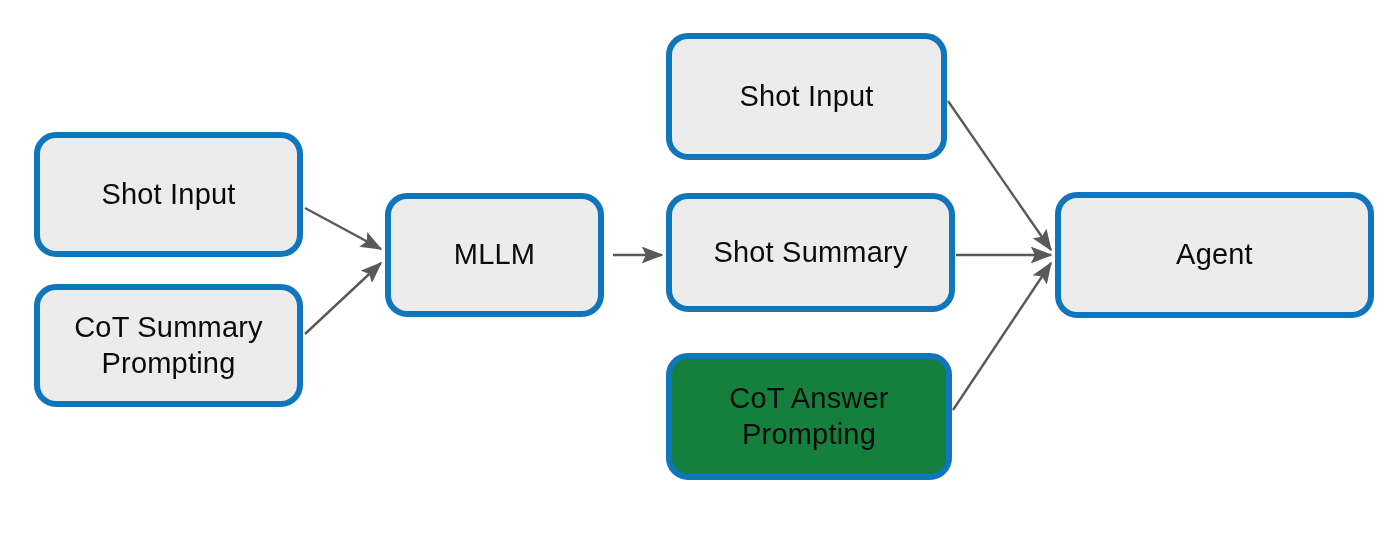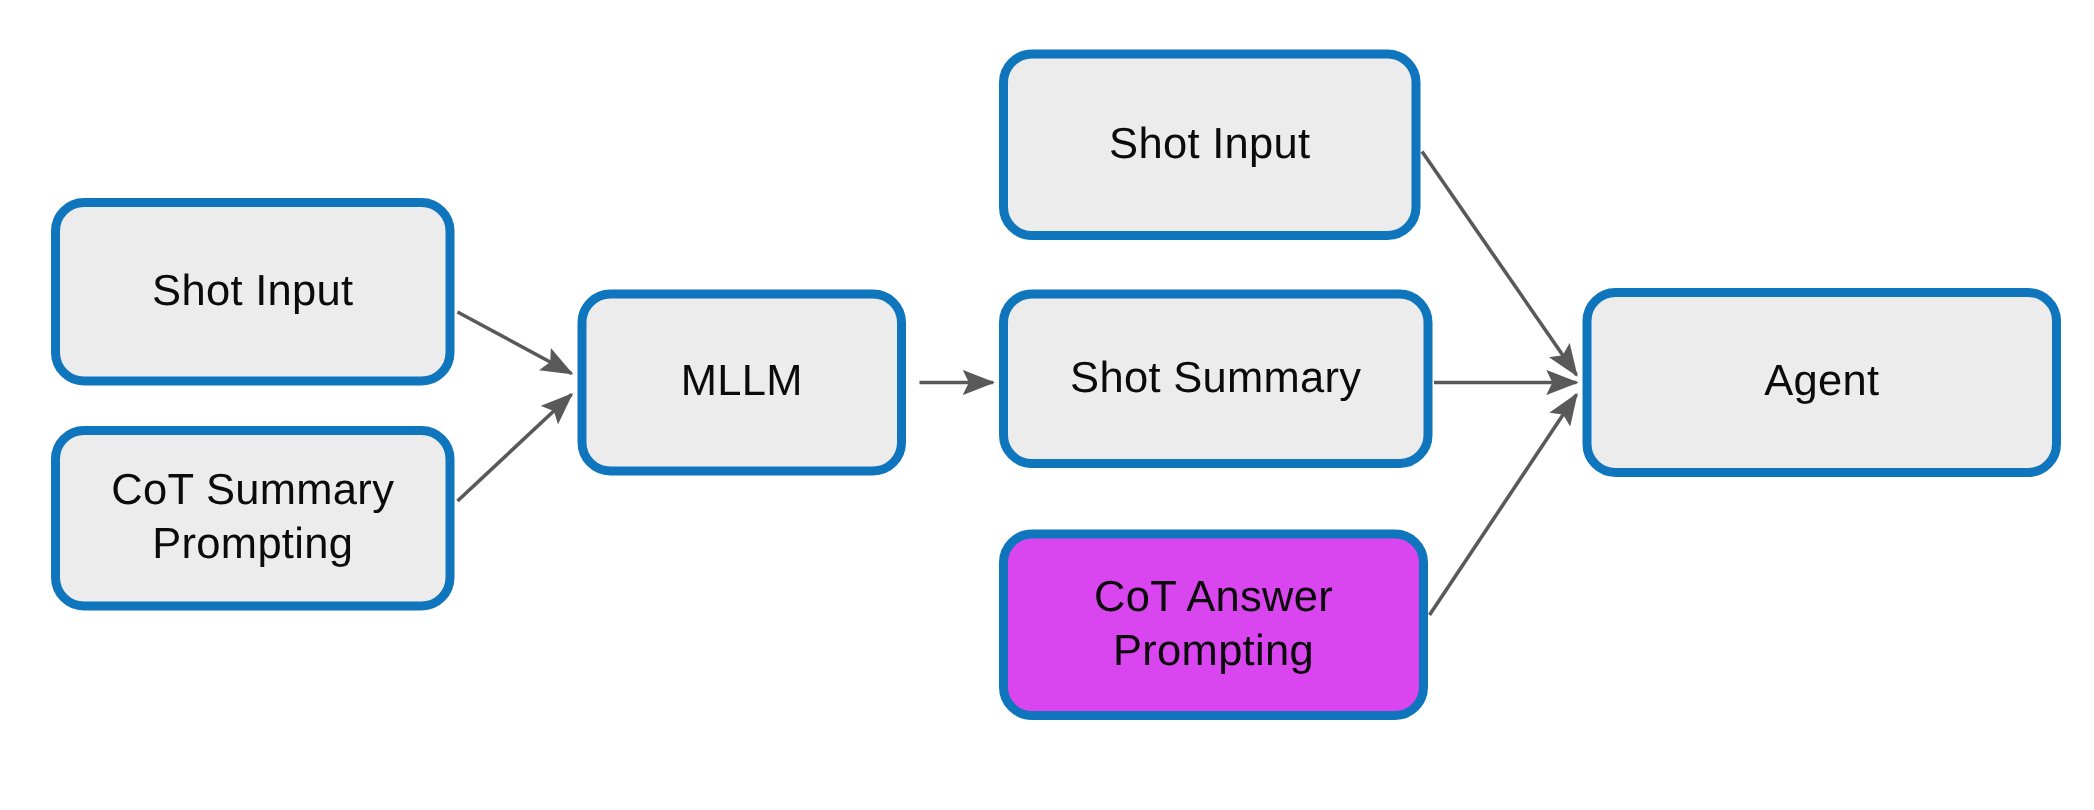--- a/index.html
+++ b/index.html
@@ -71,18 +71,18 @@
       </g>
   </svg>
 
   <div id="nodes-group">
       <div class="node" style="left: 34px; top: 132px; width: 269px; height: 125px; background: rgb(236, 236, 236); border-color: rgb(15, 117, 188); color: rgb(11, 11, 11);"><span class="node-label">Shot Input</span></div>
       <div class="node" style="left: 34px; top: 284px; width: 269px; height: 123px; background: rgb(236, 236, 236); border-color: rgb(15, 117, 188); color: rgb(11, 11, 11);"><span class="node-label">CoT Summary
 Prompting</span></div>
       <div class="node" style="left: 385px; top: 193px; width: 219px; height: 124px; background: rgb(236, 236, 236); border-color: rgb(15, 117, 188); color: rgb(11, 11, 11);"><span class="node-label">MLLM</span></div>
       <div class="node" style="left: 666px; top: 33px; width: 281px; height: 127px; background: rgb(236, 236, 236); border-color: rgb(15, 117, 188); color: rgb(11, 11, 11);"><span class="node-label">Shot Input</span></div>
       <div class="node" style="left: 666px; top: 193px; width: 289px; height: 119px; background: rgb(236, 236, 236); border-color: rgb(15, 117, 188); color: rgb(11, 11, 11);"><span class="node-label">Shot Summary</span></div>
-      <div class="node" style="left: 666px; top: 353px; width: 286px; height: 127px; background: #d946ef; border-color: rgb(15, 117, 188); color: rgb(11, 11, 11);"><span class="node-label">CoT Answer
+      <div class="node" style="left: 666px; top: 353px; width: 286px; height: 127px; background: #15803d; border-color: rgb(15, 117, 188); color: rgb(11, 11, 11);"><span class="node-label">CoT Answer
 Prompting</span></div>
       <div class="node" style="left: 1055px; top: 192px; width: 319px; height: 126px; background: rgb(236, 236, 236); border-color: rgb(15, 117, 188); color: rgb(11, 11, 11);"><span class="node-label">Agent</span></div>
     </div>
 
 </div>
 
 </body></html>

